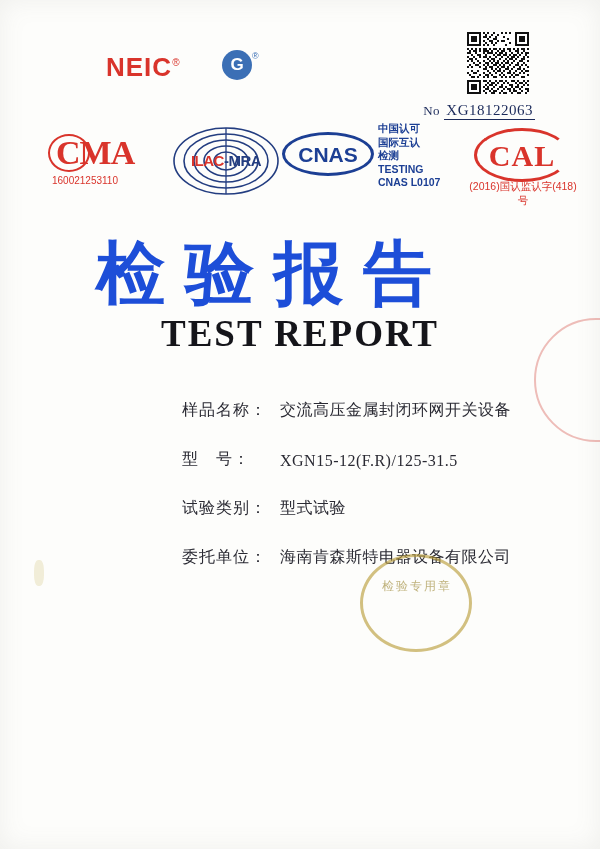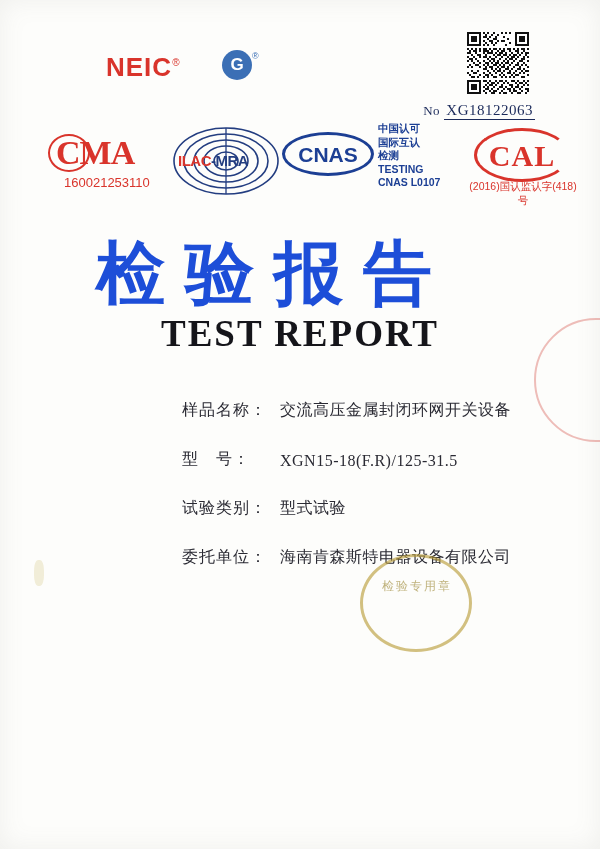--- a/index.html
+++ b/index.html
@@ -128,37 +128,37 @@
   .cma-logo .ring {
     position: absolute;
     left: -4px; top: 0px;
     width: 42px; height: 38px;
     border: 2px solid #d9342b;
     border-radius: 50%;
     box-sizing: border-box;
   }
   .cma-num {
     font-family: "Liberation Sans", sans-serif;
-    font-size: 13px;
+    font-size: 10px;
     color: #d9342b;
     letter-spacing: 0px;
     margin-top: 3px;
-    margin-left: 12px;
   }
 
   
   .ilac {
     position: absolute;
     left: 172px; top: 14px;
     width: 108px; height: 70px;
   }
   .ilac .txt {
     position: absolute;
     left: 6px; top: 26px;
     width: 96px;
+    text-align: center;
     font-family: "Liberation Sans", sans-serif;
     font-weight: bold;
     font-size: 15px;
     color: #233d80;
     letter-spacing: -0.5px;
   }
   .ilac .txt .red { color: #d9342b; }
 
   
   .cnas {
@@ -708,21 +708,21 @@
   <div class="title-cn">检验报告</div>
   <div class="title-en">TEST REPORT</div>
 
   <div class="fields">
     <div class="field">
       <div class="key">样品名称：</div>
       <div class="val">交流高压金属封闭环网开关设备</div>
     </div>
     <div class="field">
       <div class="key">型　号：</div>
-      <div class="val">XGN15-18(F.R)/125-31.5</div>
+      <div class="val">XGN15-12(F.R)/125-31.5</div>
     </div>
     <div class="field">
       <div class="key">试验类别：</div>
       <div class="val">型式试验</div>
     </div>
     <div class="field">
       <div class="key">委托单位：</div>
       <div class="val">海南肯森斯特电器设备有限公司</div>
     </div>
   </div>

